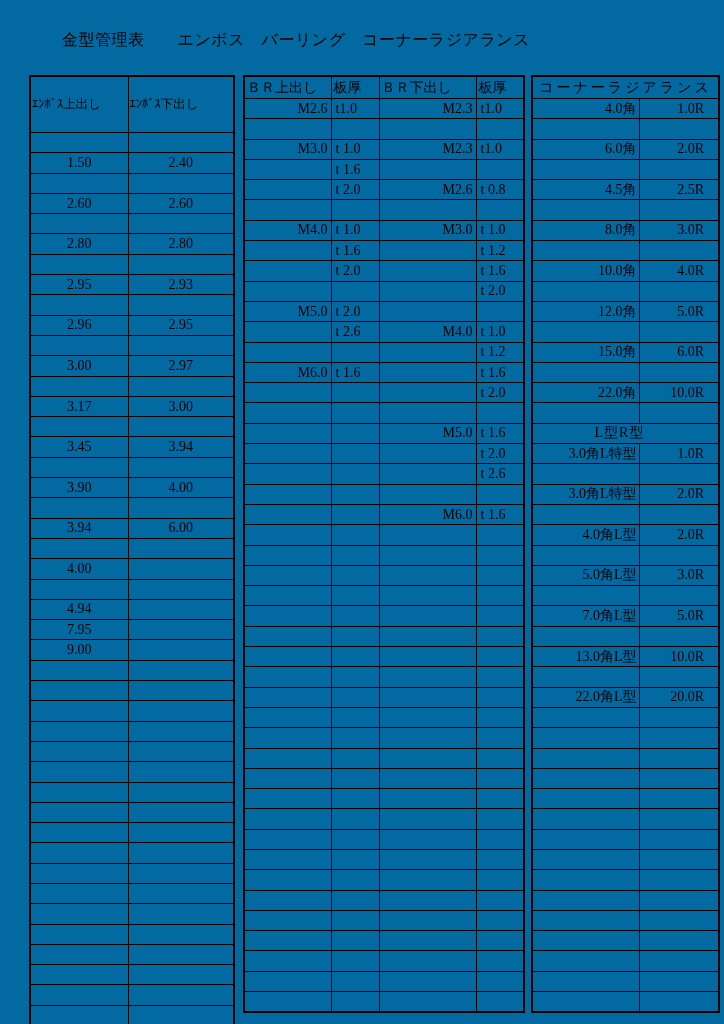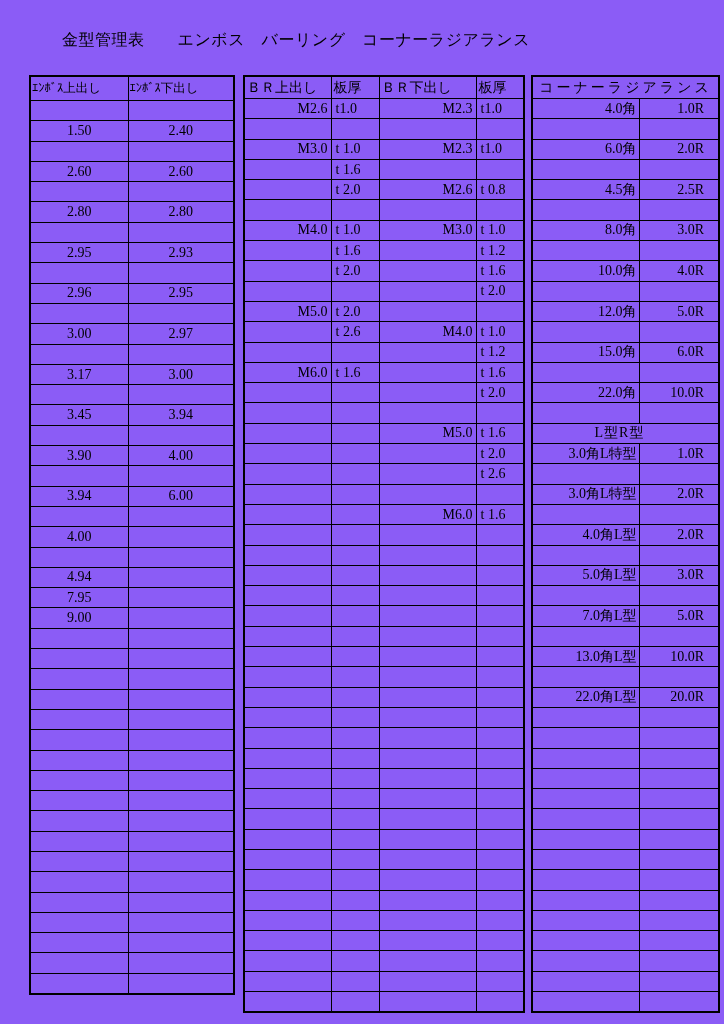--- a/index.html
+++ b/index.html
@@ -1,18 +1,18 @@
 <!DOCTYPE html>
 <html lang="ja"><head>
 <meta charset="utf-8">
 <style>
   html,body { margin:0; padding:0; background:#e8e8e8; }
   .page {
     position:relative; width:724px; height:1024px; margin:0 auto;
-    background:#8b5cf6; color:#000;
+    background:#0369a1; color:#000;
     font-family:"Liberation Serif","DejaVu Serif",serif;
     overflow:hidden;
   }
   .doc-title {
     position:absolute; left:62px; top:30px;
     font-size:16px; letter-spacing:0.5px; white-space:nowrap;
   }
   table.tbl {
     position:absolute; top:75px;
     border-collapse:collapse; table-layout:fixed;
@@ -21,21 +21,21 @@
   .tbl th, .tbl td {
     border:1.5px solid #000;
     font-weight:normal; font-size:14px;
     height:19.3px; line-height:1;
     padding:0 2px; white-space:nowrap; overflow:hidden;
   }
   .tbl th { height:21px; }
 
   
   #emboss { left:29px; width:204px; }
-  #emboss th { font-size:12.5px; text-align:left; padding:1px 1px;margin-left:32px; }
+  #emboss th { font-size:12.5px; text-align:left; padding:17px 1px;margin-left:32px; }
   #emboss td { text-align:center; }
 
   
   #burring { left:243px; width:280px; }
   #burring th { text-align:left; }
   #burring th:nth-child(2), #burring th:nth-child(4) { text-align:left; }
   #burring td:nth-child(1), #burring td:nth-child(3) { text-align:right; padding-right:3px; }
   #burring td:nth-child(2), #burring td:nth-child(4) { text-align:left; padding-left:4px; }
 
   

